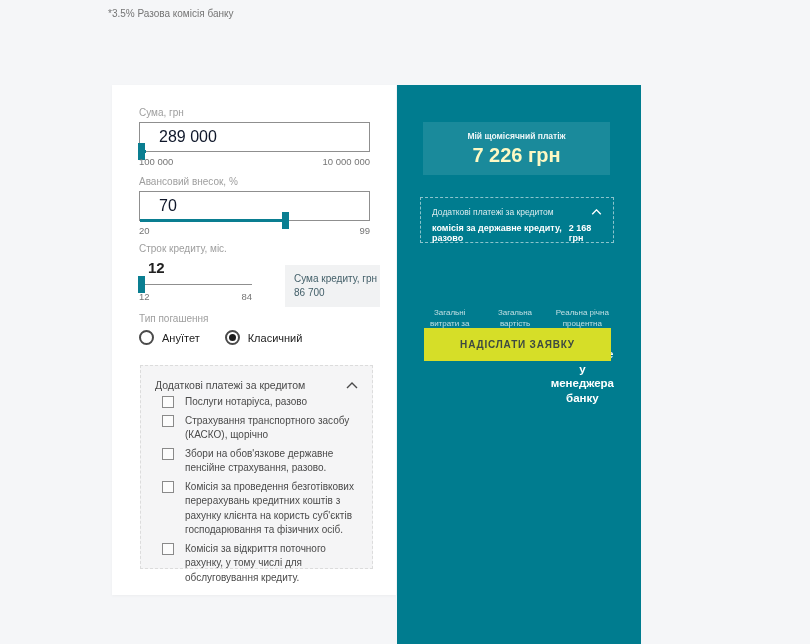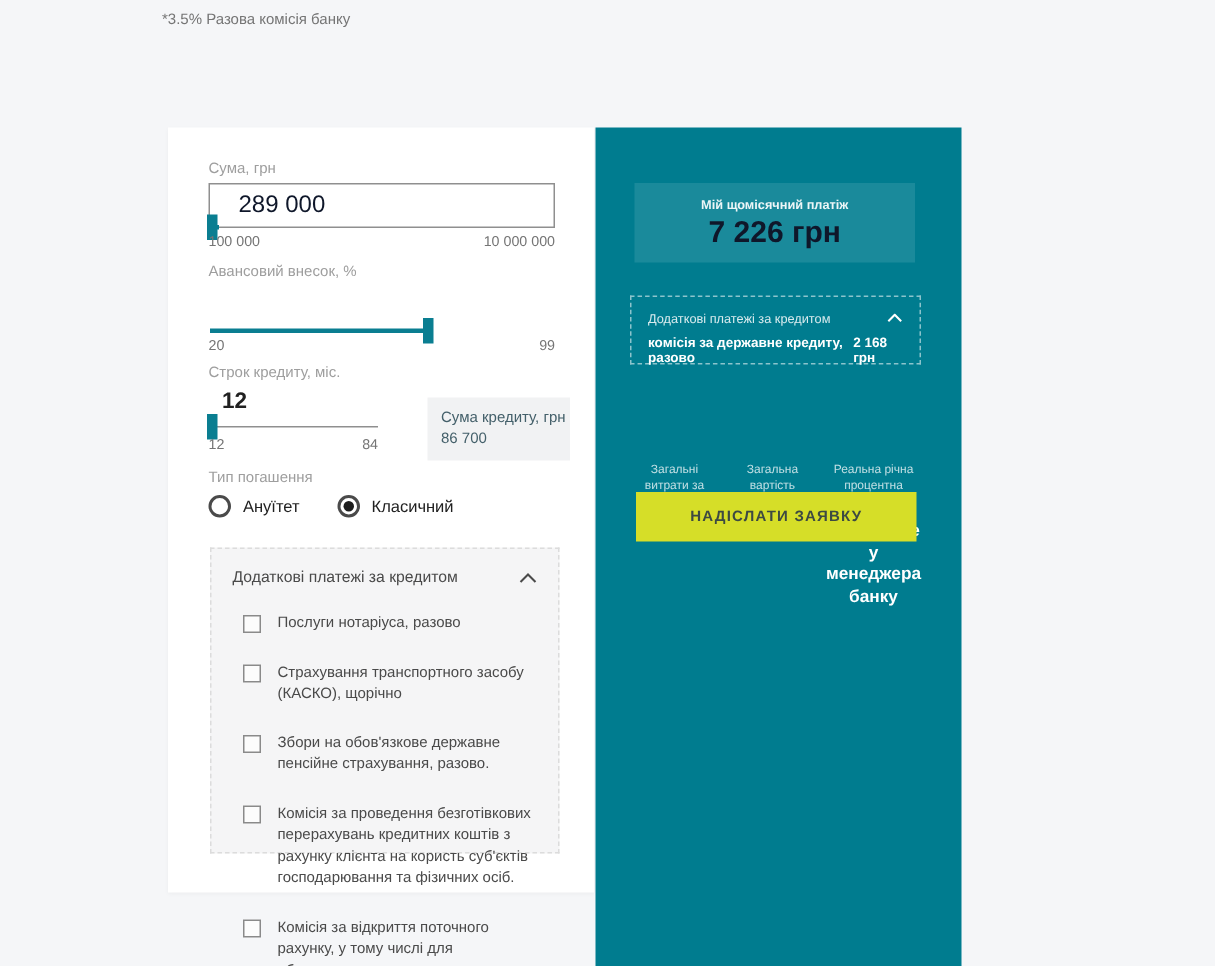--- a/index.html
+++ b/index.html
@@ -46,36 +46,36 @@
   .radio-group2 { margin-left:25px; display:flex; align-items:center; }
 
   .extra-panel {
     position:absolute; left:28px; top:280px; width:233px; height:204px;
     background:#f5f5f6; border:1px dashed #dcdcdc; padding:13px 14px 0 14px;
   }
   .extra-head { display:flex; justify-content:space-between; align-items:center; cursor:pointer; }
   .extra-title { font-size:10.5px; color:#4a4a4a; }
   .chev-dark { stroke:#4a4a4a; }
   .chev-white { stroke:#ffffff; }
-  .chk-item { display:flex; margin-top:18px; }
+  .chk-item { display:flex; margin-top:4px; }
   .checkbox { flex:0 0 12px; width:12px; height:12px; border:1px solid #8a8a8a;
               background:#fcfcfc; margin:1px 0 0 7px; cursor:pointer; }
   .chk-label { font-size:10px; line-height:1.45; color:#4a4a4a; margin-left:11px; }
 
   
   .panel {
     position:absolute; left:397px; top:85px; width:244px; height:593px;
     background:#007c8f;
   }
   .monthly-box {
     position:absolute; left:26px; top:37px; width:187px; height:53px;
     background:#1a8a9b; text-align:center; padding-top:9px;
   }
   .monthly-label { font-size:8.5px; font-weight:bold; color:rgba(255,255,255,0.92); }
-  .monthly-value { font-size:20px; font-weight:bold; color:#0f172a; margin-top:3px; }
+  .monthly-value { font-size:20px; font-weight:bold; color:#fef9c3; margin-top:3px; }
 
   .dashed-box {
     position:absolute; left:23px; top:112px; width:194px; height:46px;
     border:1px dashed rgba(255,255,255,0.55); padding:9px 11px 0 11px;
   }
   .dashed-head { display:flex; justify-content:space-between; align-items:center; cursor:pointer; }
   .dashed-title { font-size:8.5px; color:rgba(255,255,255,0.85); }
   .dashed-row { display:flex; justify-content:space-between; margin-top:6px; }
   .dashed-row span { font-size:9px; font-weight:bold; color:#ffffff; }
 
@@ -103,20 +103,21 @@
     <div class="fld-label" style="top:22px;">Сума, грн</div>
     <input class="num-input" style="top: 37px;" type="text" value="289 000">
     <div class="slider-track" style="left:28px; top:65px; width:6px;"></div>
     <div class="slider-handle" style="left:26px; top:58px;"></div>
     <div class="range-row" style="top:71px;">
       <span>100 000</span>
       <span>10 000 000</span>
     </div>
 
     <div class="fld-label" style="top:91px;">Авансовий внесок, %</div>
+    <input class="num-input" style="top: 106px;" type="text" value="70">
     <div class="slider-track" style="left:28px; top:134px; width:146px;"></div>
     <div class="slider-handle" style="left:170px; top:127px;"></div>
     <div class="range-row" style="top:140px;justify-content:space-between;">
       <span>20</span>
       <span>99</span>
     </div>
 
     <div class="fld-label" style="top:158px;">Строк кредиту, міс.</div>
     <div class="term-value" style="top:174px;">12</div>
     <div class="bare-track" style="top:199px;"></div>

